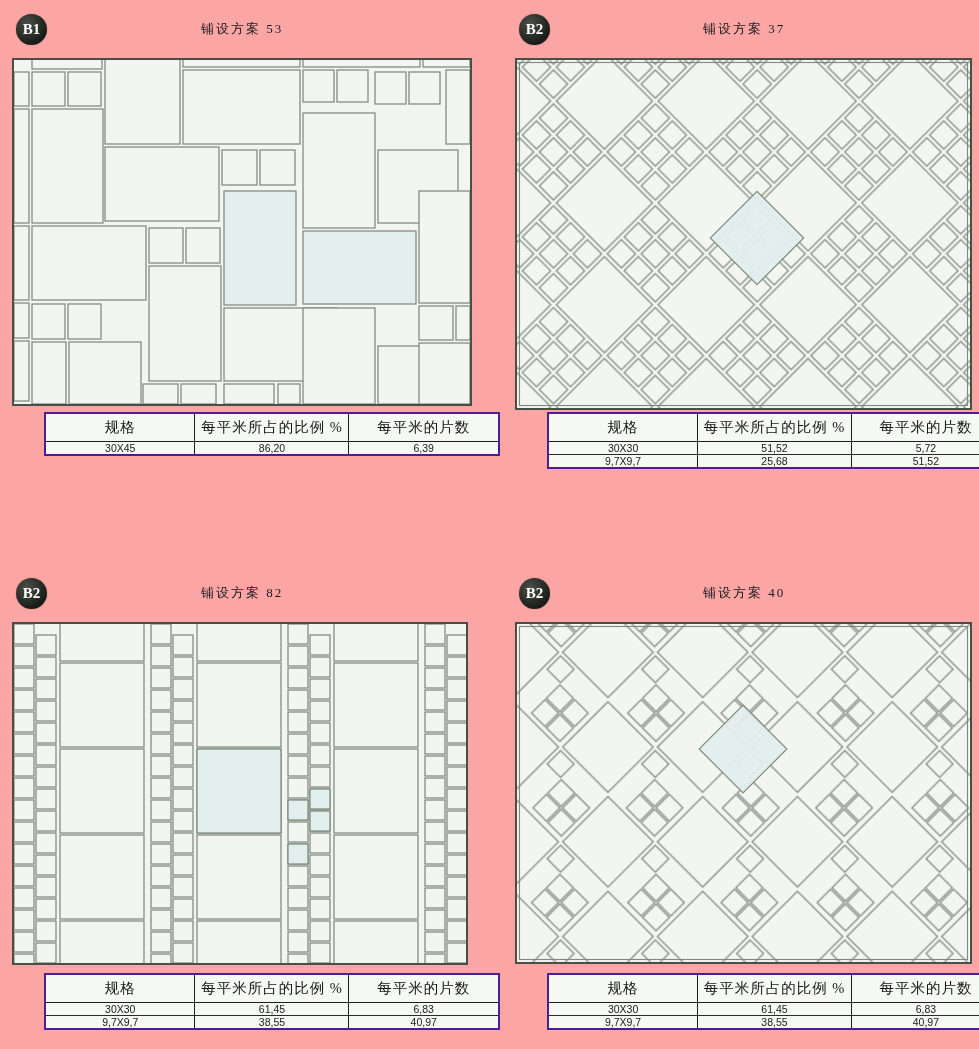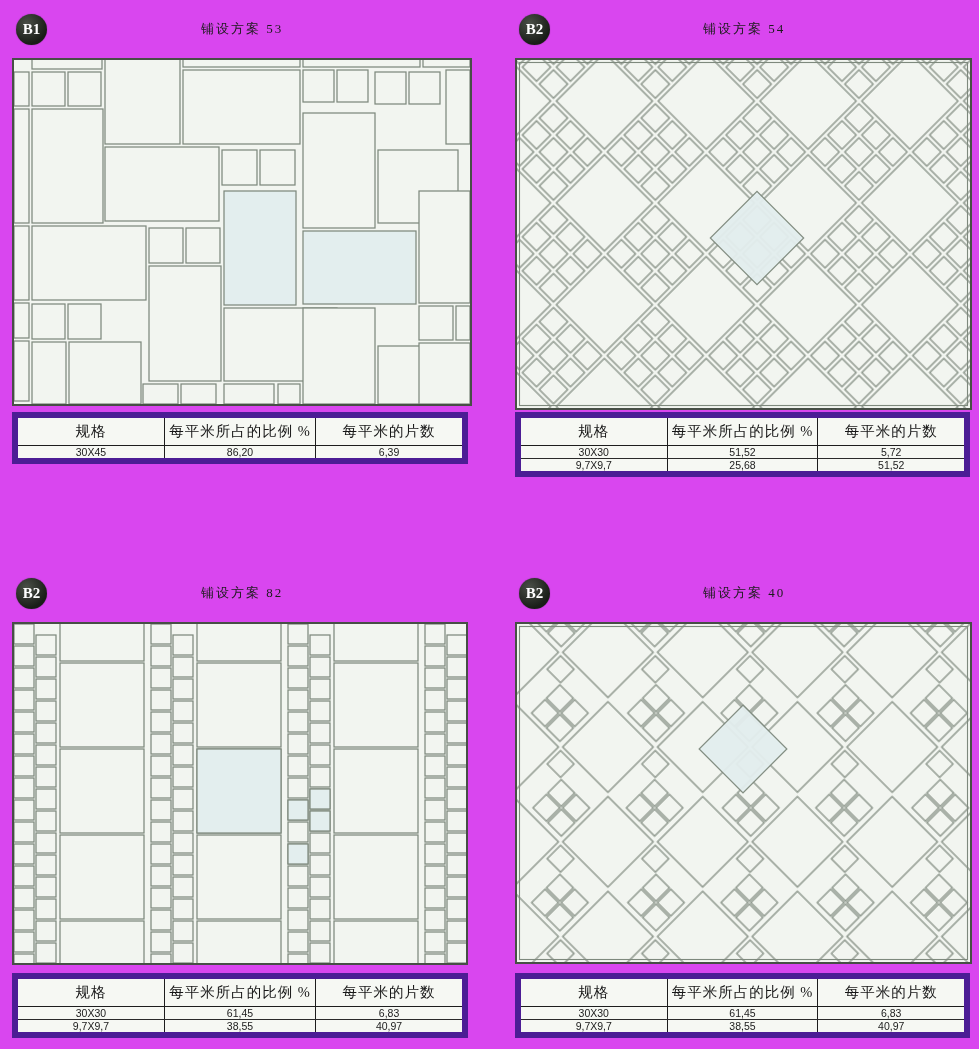--- a/index.html
+++ b/index.html
@@ -1,37 +1,37 @@
 <!DOCTYPE html>
 <html><head>
 <meta charset="utf-8">
 <style>
   html,body{margin:0;padding:0;}
   body{background:#e8ebe5;font-family:"Liberation Sans","DejaVu Sans",sans-serif;}
-  .page{position:relative;width:979px;height:1049px;background:#d946ef;overflow:hidden;}
+  .page{position:relative;width:979px;height:1049px;background:#fca5a5;overflow:hidden;}
   .panel{position:absolute;width:460px;}
   .badge{position:absolute;left:4px;top:0;width:31px;height:31px;border-radius:50%;
          background:radial-gradient(circle at 35% 30%, #4a4f47, #191d17 70%);
          color:#fff;display:flex;align-items:center;justify-content:center;
          font-family:"Liberation Serif","DejaVu Serif",serif;font-size:15px;font-weight:bold;
          box-shadow:0 0 1px rgba(0,0,0,.5);}
   .scheme-title{position:absolute;left:0;top:6px;width:100%;text-align:center;
          font-family:"Liberation Serif","DejaVu Serif",serif;font-size:13px;color:#1c1c1c;
          letter-spacing:2px;}
   .diagram{position:absolute;left:0;}
   .diagram svg{display:block;background:#f2f5f0;}
   .tablewrap{position:absolute;left:0;}
   table.spec-table{border-collapse:collapse;width:100%;table-layout:fixed;background:#f6f8f3;}
   table.spec-table th{font-family:"Liberation Serif","DejaVu Serif",serif;font-weight:normal;
          font-size:14.5px;color:#161616;letter-spacing:1px;height:27px;
          border:1.6px solid #1d1d1d;text-align:center;padding:0;}
   table.spec-table td{font-family:"Liberation Sans","DejaVu Sans",sans-serif;font-size:10.5px;
          color:#1a1a1a;height:12px;border:1px solid #2a2a2a;border-left:1.6px solid #1d1d1d;
          border-right:1.6px solid #1d1d1d;text-align:center;padding:0;line-height:12px;}
-  table.spec-table{border:6px solid #4c1d95;}
+  table.spec-table{border:2px solid #4c1d95;margin-left:32px;}
 </style>
 </head>
 <body>
 
 <div class="page">
 
   <div class="panel" id="panel-0" style="left:12px;top:14px;height:550px;">
     <div class="badge">B1</div>
     <div class="scheme-title">铺设方案 53</div>
     <div class="diagram" style="top:44px;">
@@ -100,21 +100,21 @@
               <td>86,20</td>
               <td>6,39</td>
             </tr>
           </tbody>
         </table>
       </div>
   </div>
 
   <div class="panel" id="panel-1" style="left:515px;top:14px;height:550px;width:458px;">
     <div class="badge">B2</div>
-    <div class="scheme-title">铺设方案 54</div>
+    <div class="scheme-title">铺设方案 37</div>
     <div class="diagram" style="top:44px;">
         <svg id="svg-1" width="457" height="352" viewBox="0 0 457 352">
           <defs>
             <pattern id="pat54" width="144" height="144" patternUnits="userSpaceOnUse" patternTransform="rotate(45 228 176)">
               <rect x="2" y="2" width="68" height="68" fill="#f2f5f0" stroke="#7e897d" stroke-width="1.25"></rect>
               <rect x="74" y="74" width="68" height="68" fill="#f2f5f0" stroke="#7e897d" stroke-width="1.25"></rect>
               <rect x="74" y="2" width="20" height="20" fill="#f2f5f0" stroke="#7e897d" stroke-width="1.25"></rect>
               <rect x="74" y="26" width="20" height="20" fill="#f2f5f0" stroke="#7e897d" stroke-width="1.25"></rect>
               <rect x="74" y="50" width="20" height="20" fill="#f2f5f0" stroke="#7e897d" stroke-width="1.25"></rect>
               <rect x="98" y="2" width="20" height="20" fill="#f2f5f0" stroke="#7e897d" stroke-width="1.25"></rect>

